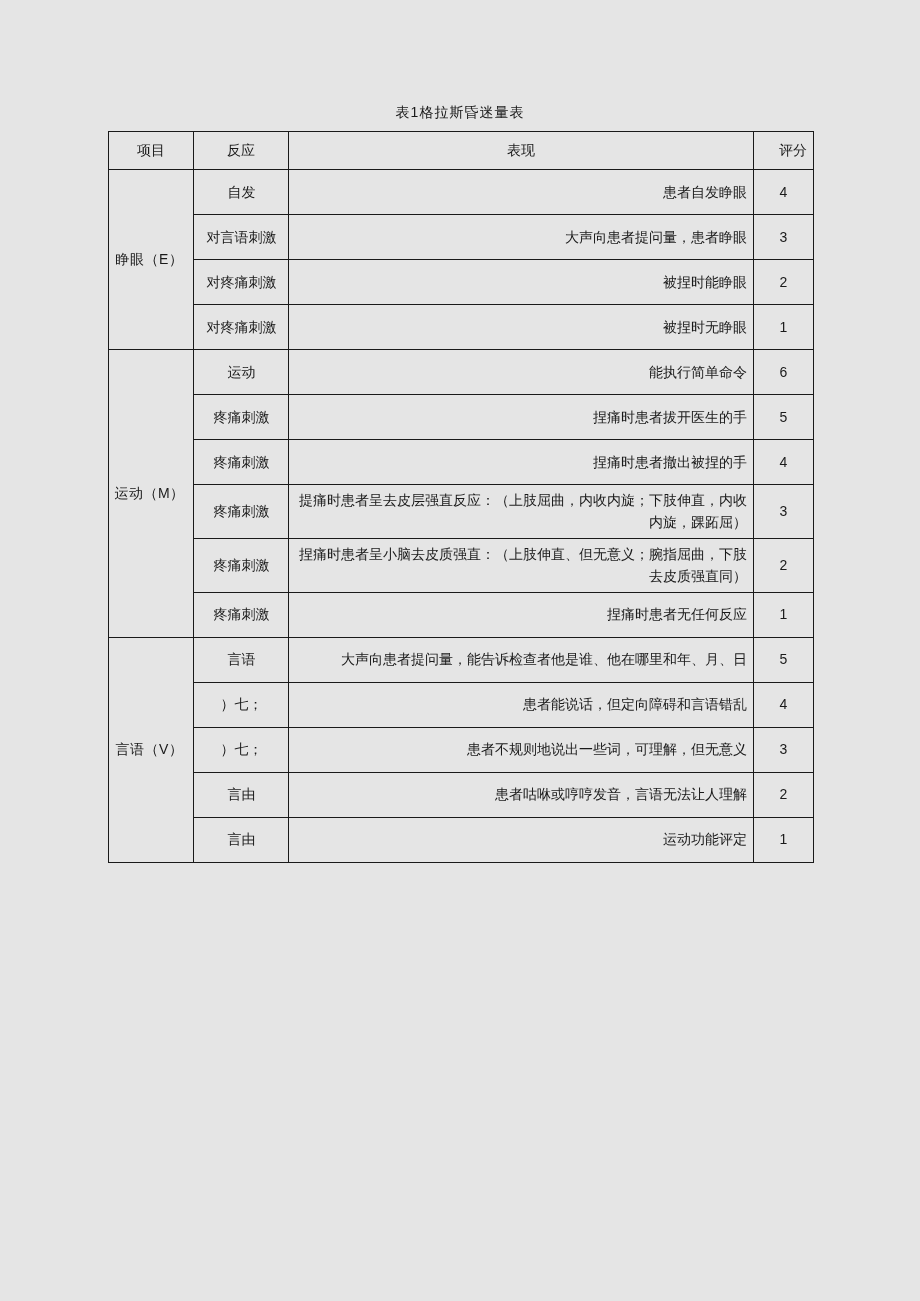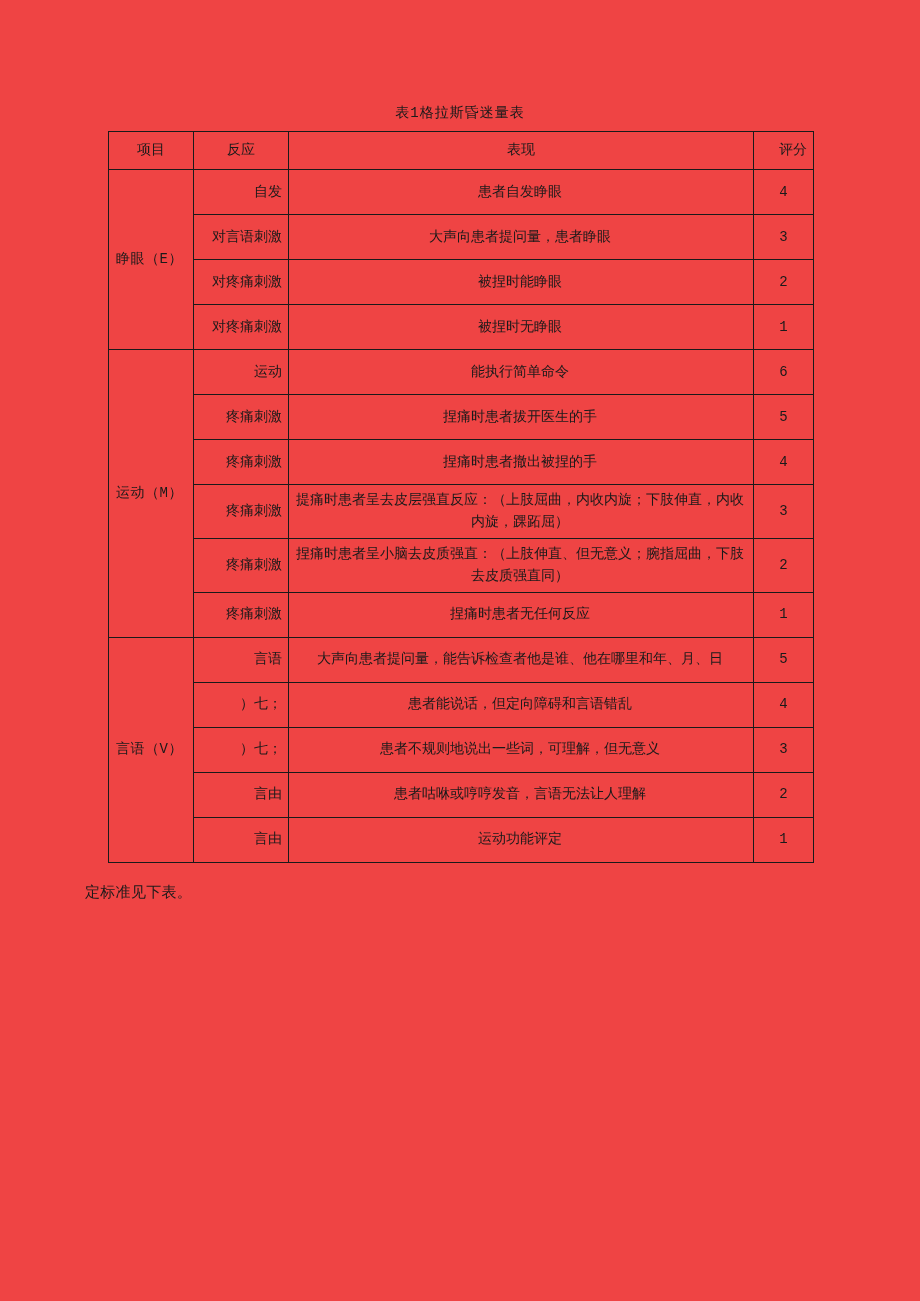--- a/index.html
+++ b/index.html
@@ -1,22 +1,22 @@
 <!DOCTYPE html>
 <html><head>
 <meta charset="utf-8">
 <style>
   * { margin: 0; padding: 0; box-sizing: border-box; }
   html, body { background: #ffffff; }
   .page {
     width: 920px;
     height: 1301px;
-    background: #ef4444;
+    background: #e5e5e5;
     color: #1a1a1a;
-    font-family: Liberation Mono, monospace;
+    font-family: Liberation Sans, sans-serif;
     padding: 104px 62px 0 85px;
     overflow: hidden;
     position: relative;
   }
   .table-title {
     text-align: center;
     font-size: 14px;
     letter-spacing: 1px;
     margin-bottom: 9px;
     margin-left: -23px;
@@ -34,22 +34,22 @@
     border: 1px solid #1a1a1a;
     vertical-align: middle;
     padding: 4px 6px;
     line-height: 1.6;
     font-weight: normal;
   }
   .gcs thead th { height: 38px; text-align: center; }
   .gcs thead th.h-score { text-align: right; padding-left: 4px; }
   .gcs tbody td { height: 45px; }
   .gcs td.group-cell { text-align: center; padding-left: 3px; letter-spacing: 0.5px; }
-  .gcs td.response-cell { text-align: right; padding-left: 7px; }
-  .gcs td.desc-cell { text-align: center; padding-left: 4px; }
+  .gcs td.response-cell { text-align: center; padding-left: 7px; }
+  .gcs td.desc-cell { text-align: right; padding-left: 4px; }
   .gcs td.score-cell { text-align: center; }
   .note {
     font-size: 15px;
     line-height: 35px;
     margin-top: 13px;
     padding-left: 29px;
     text-indent: -29px;
     letter-spacing: 0.3px;
   }
   .section-heading {
@@ -173,15 +173,14 @@
         <td class="response-cell">言由</td>
         <td class="desc-cell">运动功能评定</td>
         <td class="score-cell">1</td>
       </tr>
     </tbody>
   </table>
 
 
 
 
-  <div class="para-line2">定标准见下表。</div>
 
 </div>
 
 </body></html>

